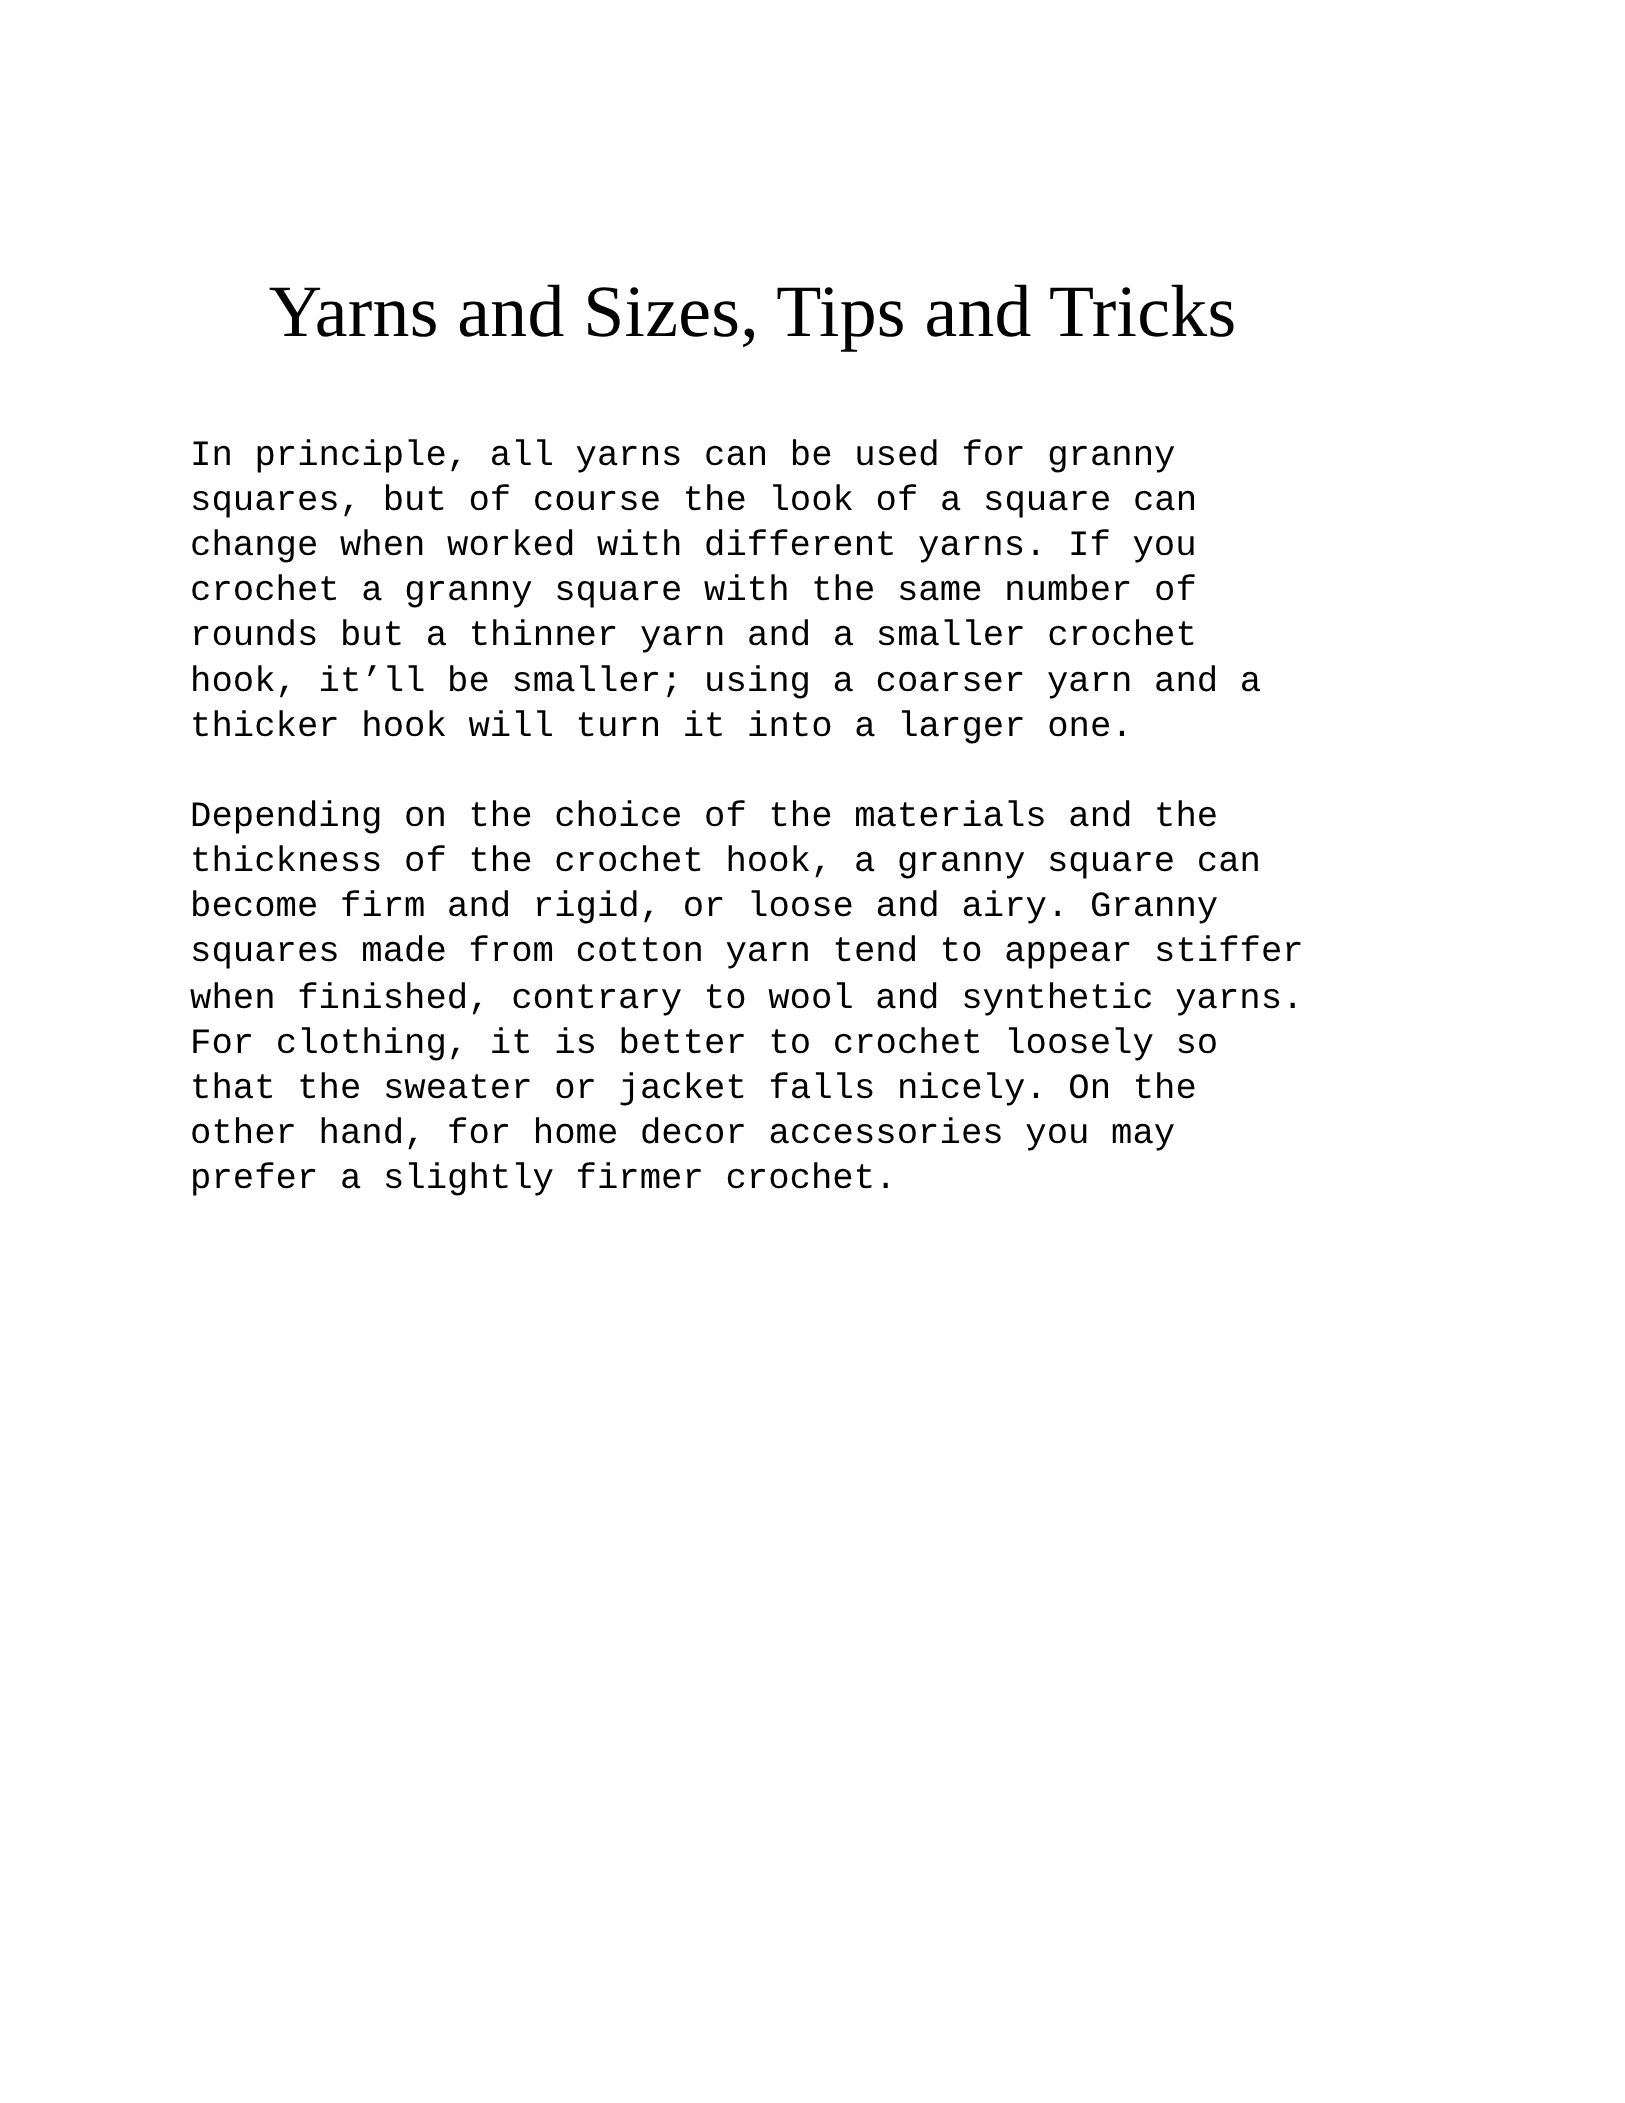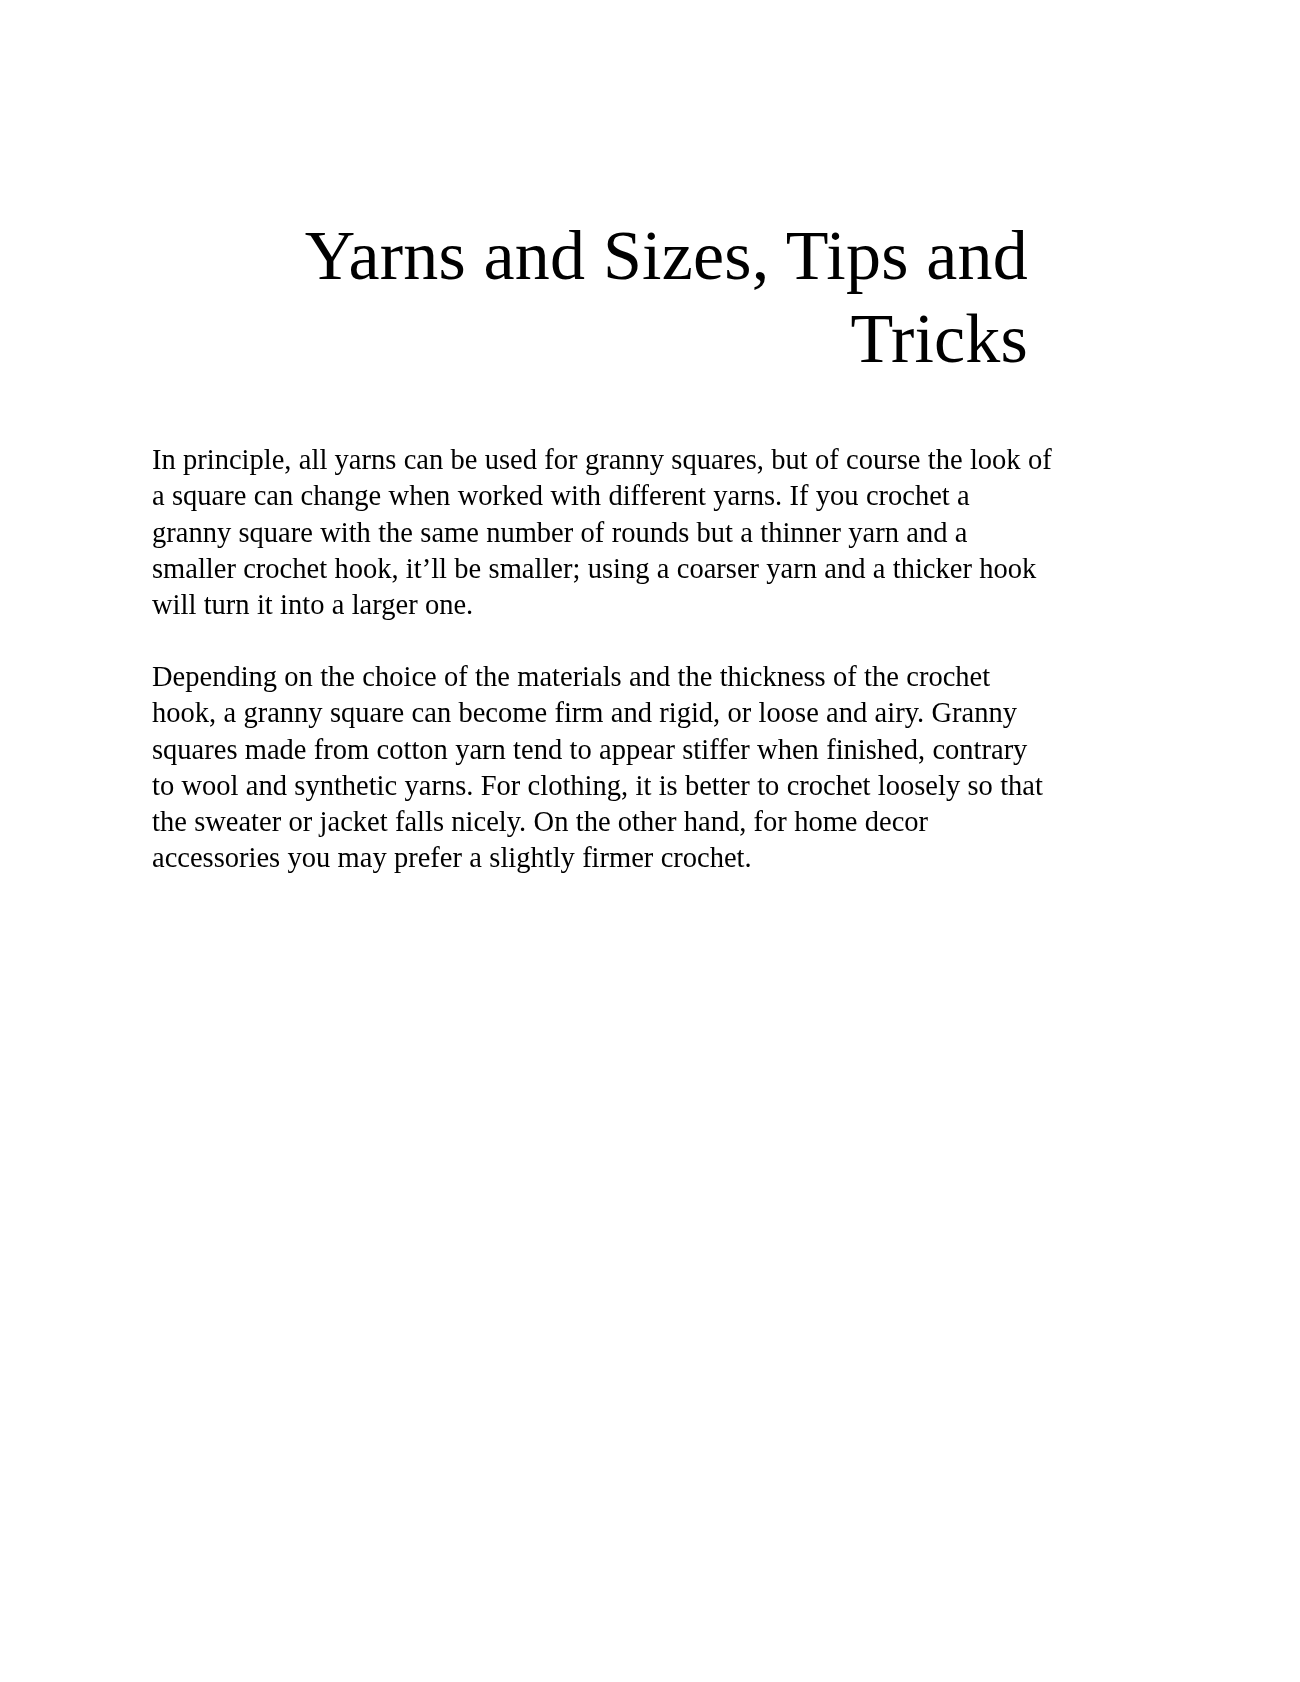--- a/index.html
+++ b/index.html
@@ -17,31 +17,31 @@
     box-sizing: border-box;
   }
   .content {
     position: absolute;
     left: 152px;
     top: 215px;
     width: 900px;
   }
   .doc-title {
     font-family: "Liberation Serif", "DejaVu Serif", serif;
-    font-size: 70px;
+    font-size: 59px;
     line-height: 1.18;
     font-weight: 400;
     color: #000000;
-    text-align: right;
+    text-align: center;
     margin: 0 0 62px 0;
     padding: 0 24px;
     letter-spacing: 0.2px;
   }
   .body-par {
-    font-family: Liberation Serif, serif;
+    font-family: Liberation Mono, monospace;
     font-size: 28.5px;
     line-height: 1.27;
     color: #000000;
     margin: 0 0 36px 0;
     text-align: left;
     word-spacing: 0.2px;
   }
   .body-par:last-child {
     margin-bottom: 0;
   }

